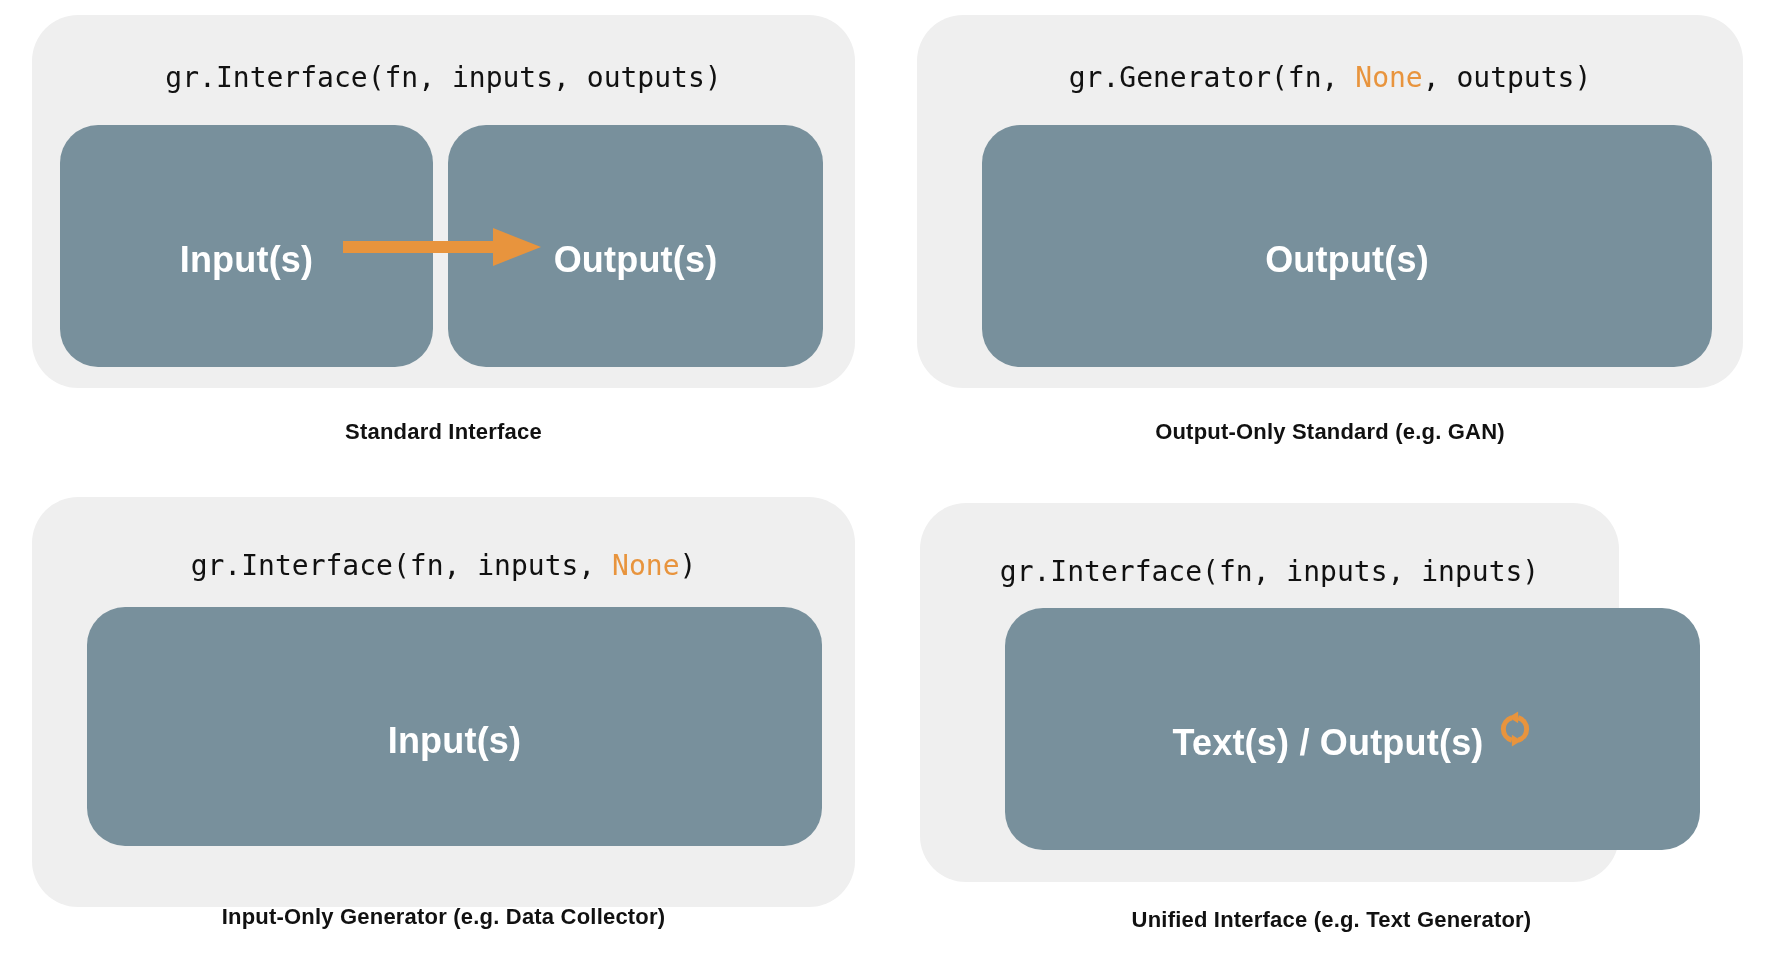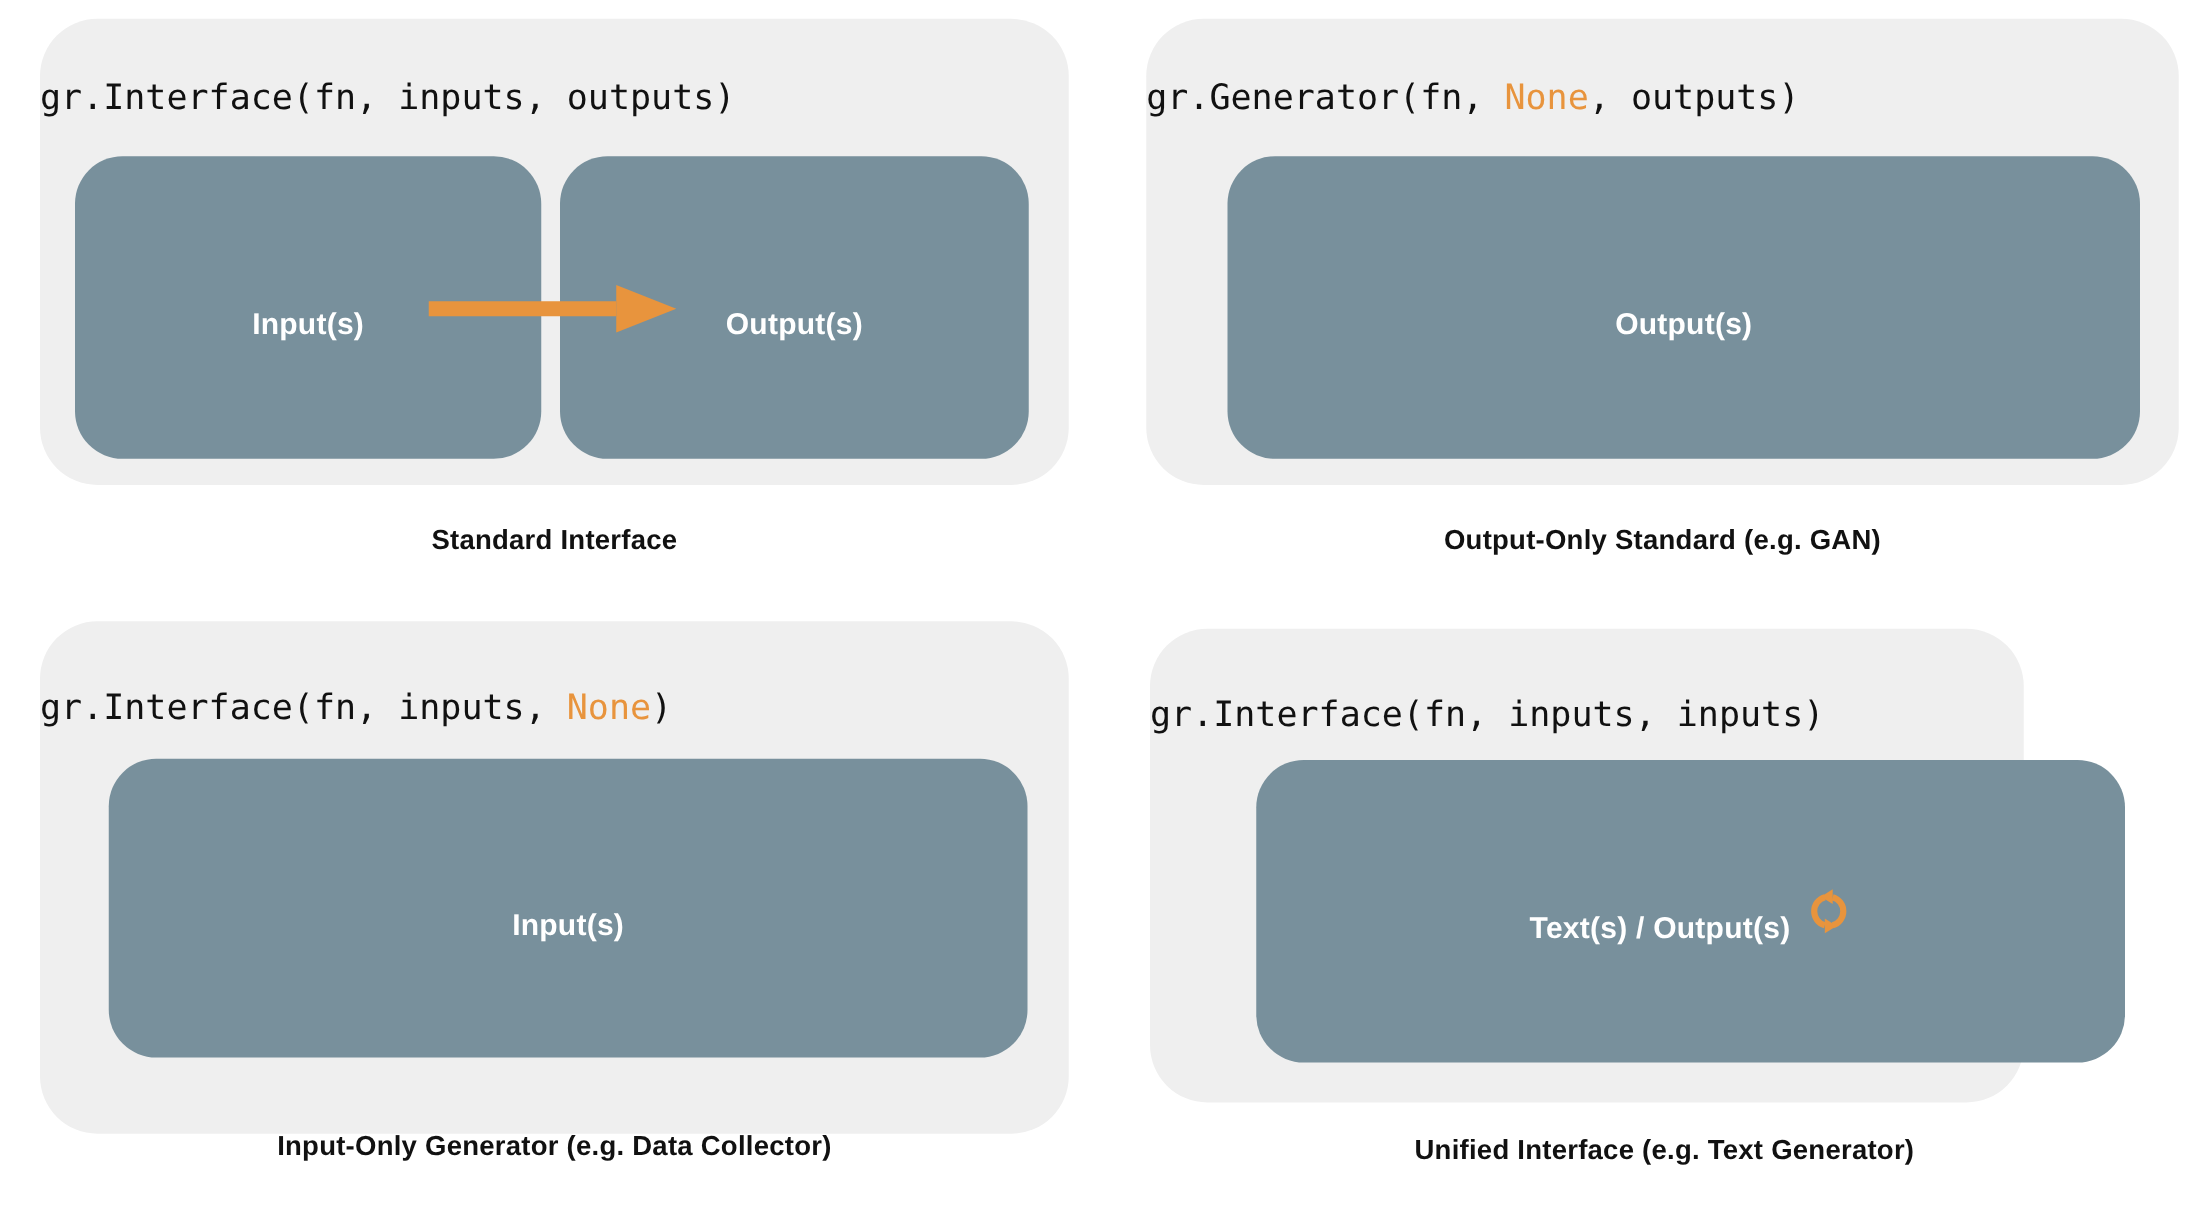--- a/index.html
+++ b/index.html
@@ -25,21 +25,21 @@
     border-radius:46px;
   }
   #panel-tl{left:32px;top:15px;width:823px;height:373px;}
   #panel-tr{left:917px;top:15px;width:826px;height:373px;}
   #panel-bl{left:32px;top:497px;width:823px;height:410px;}
   #panel-br{left:920px;top:503px;width:699px;height:379px;}
 
   .code{
     position:absolute;
     left:0;width:100%;
-    text-align:left;
+    text-align:center;
     font-family:"DejaVu Sans Mono", monospace;
     font-size:28px;
     font-weight:500;
     color:var(--text);
     white-space:pre;
   }
   .row1 .code{top:46px;}
   .row2 .code{top:52px;}
   .code .accent{color:var(--accent);}
 
@@ -47,21 +47,21 @@
     position:absolute;
     background:var(--box);
     border-radius:38px;
     display:flex;
     align-items:center;
     justify-content:center;
     gap:13px;
   }
   .box-label{
     color:var(--label);
-    font-size:24px;
+    font-size:36px;
     font-weight:700;
     letter-spacing:.2px;
     margin-top:28px;
   }
   #box-input-std   {left:28px;top:110px;width:373px;height:242px;}
   #box-output-std  {left:416px;top:110px;width:375px;height:242px;}
   #box-output-only {left:65px;top:110px;width:730px;height:242px;}
   #box-input-only  {left:55px;top:110px;width:735px;height:239px;}
   #box-unified     {left:85px;top:105px;width:695px;height:242px;}
 

